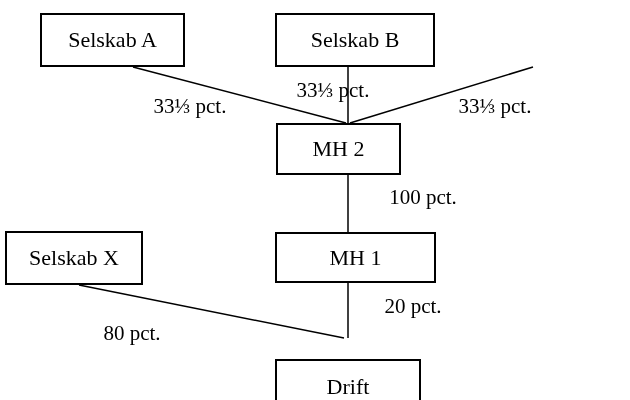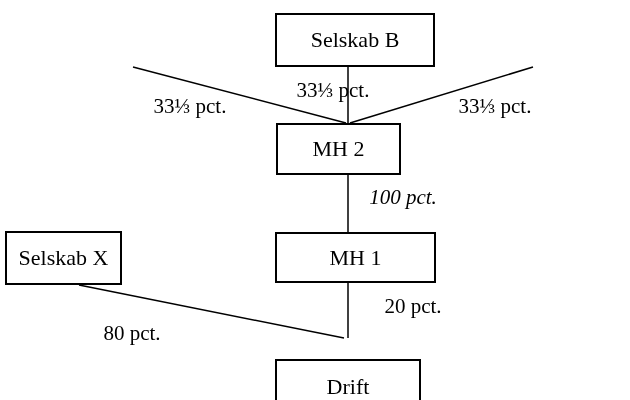--- a/index.html
+++ b/index.html
@@ -35,50 +35,51 @@
     display: flex;
     align-items: center;
     justify-content: center;
     font-size: 22px;
     white-space: nowrap;
   }
   .node-selskab-a { left: 40px;  top: 13px;  width: 145px; height: 54px; }
   .node-selskab-b { left: 275px; top: 13px;  width: 160px; height: 54px; }
   .node-selskab-c { left: 475px; top: 13px;  width: 145px; height: 54px; }
   .node-mh-2      { left: 276px; top: 123px; width: 125px; height: 52px; }
-  .node-selskab-x { left: 5px;   top: 231px; width: 117px; height: 54px; }
+  .node-selskab-x { left: 5px;   top: 231px; width: 138px; height: 54px; }
   .node-mh-1      { left: 275px; top: 232px; width: 161px; height: 51px; }
   .node-drift     { left: 275px; top: 338px; width: 146px; height: 55px; margin-top: 21px; }
   .edge-label {
     position: absolute;
     transform: translate(-50%, -50%);
     font-size: 21px;
     white-space: nowrap;
   }
   .edge-label-a   { left: 190px; top: 106px; }
   .edge-label-b   { left: 333px; top: 90px;  }
   .edge-label-c   { left: 495px; top: 106px; }
-  .edge-label-100 { left: 403px; top: 197px; font-style: italic; }
+  .edge-label-100 { left: 423px; top: 197px; }
   .edge-label-20  { left: 413px; top: 306px; }
   .edge-label-80  { left: 132px; top: 321px; margin-top: 12px; }
 </style>
 </head>
 <body>
 
 <div class="canvas">
 
   <svg class="edges-svg" viewBox="0 0 630 400" aria-hidden="true">
     <line x1="133" y1="67" x2="346" y2="123"></line>
     <line x1="348" y1="67" x2="348" y2="123"></line>
     <line x1="533" y1="67" x2="350" y2="123"></line>
     <line x1="348" y1="175" x2="348" y2="232"></line>
     <line x1="348" y1="283" x2="348" y2="338"></line>
     <line x1="79" y1="285" x2="344" y2="338"></line>
   </svg>
 
+  <div class="node node-selskab-a">Selskab A</div>
   <div class="node node-selskab-b">Selskab B</div>
   <div class="node node-mh-2">MH 2</div>
   <div class="node node-selskab-x">Selskab X</div>
   <div class="node node-mh-1">MH 1</div>
   <div class="node node-drift">Drift</div>
 
   <span class="edge-label edge-label-a">33⅓ pct.</span>
   <span class="edge-label edge-label-b">33⅓ pct.</span>
   <span class="edge-label edge-label-c">33⅓ pct.</span>
   <span class="edge-label edge-label-100">100 pct.</span>

